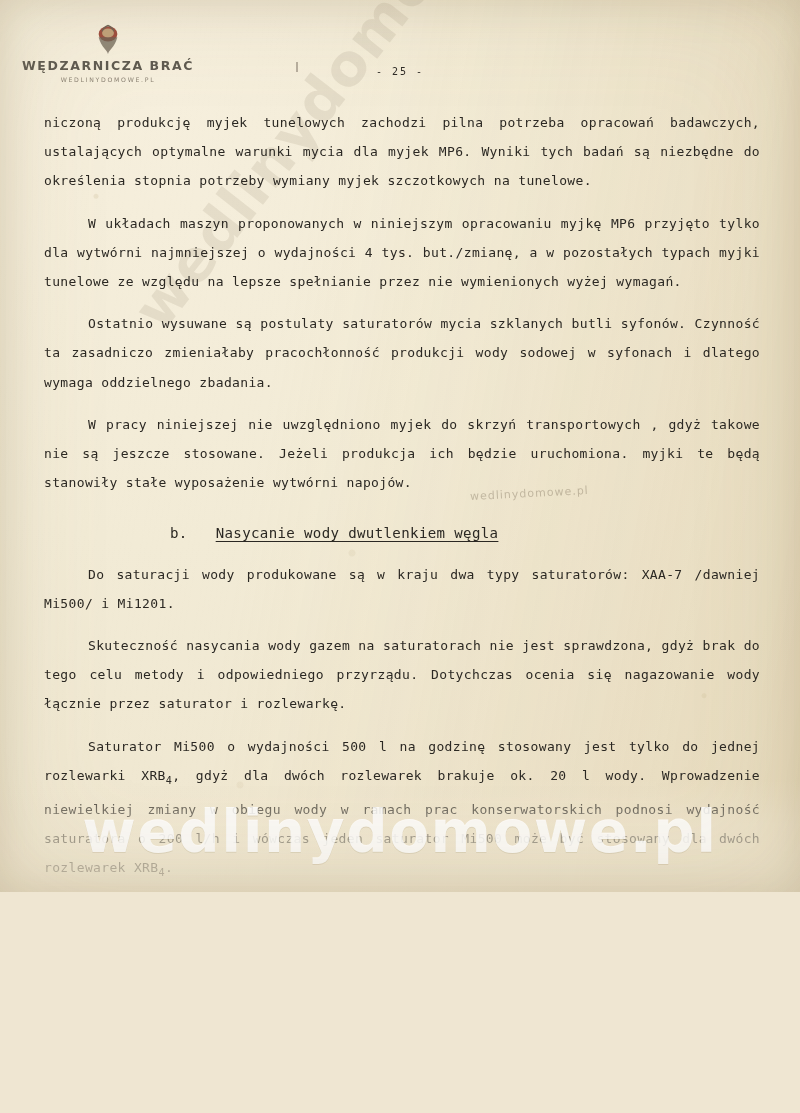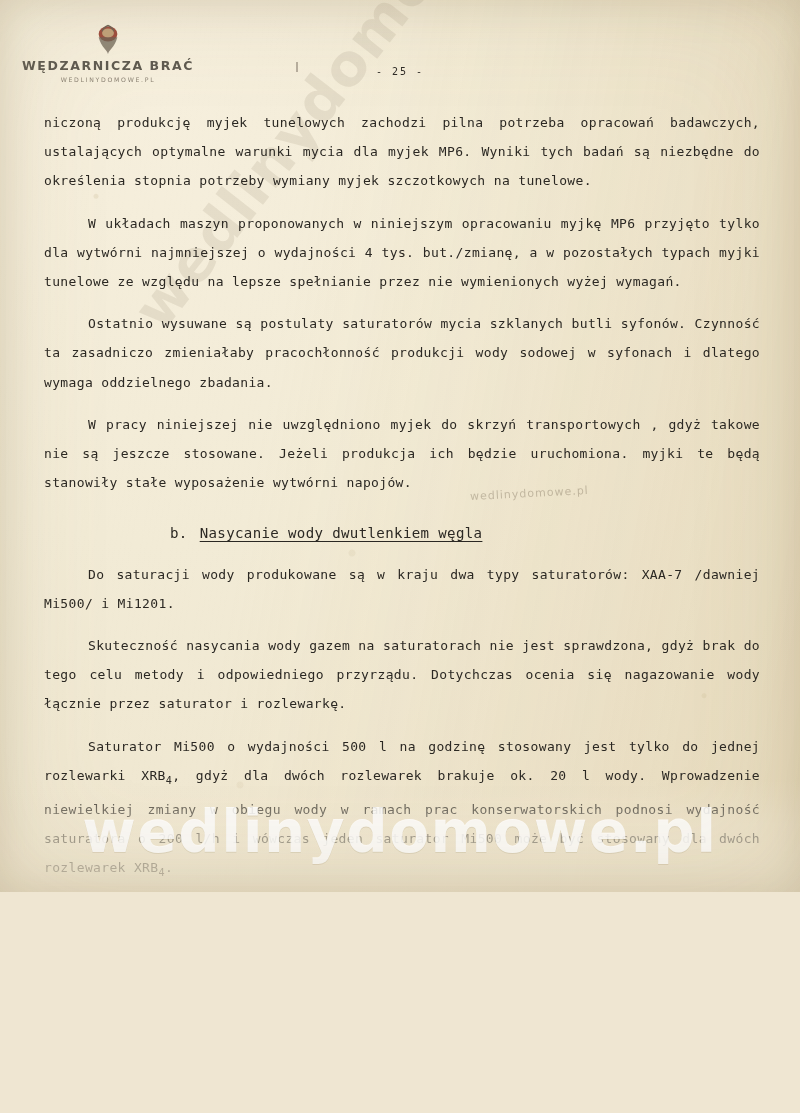--- a/index.html
+++ b/index.html
@@ -118,21 +118,21 @@
 
   .heading {
     font-size: 14.1px;
     line-height: 29.2px;
     letter-spacing: 0.35px;
     margin: 22px 0 6px 0;
     padding-left: 126px;
     color: #2b2823;
   }
   .heading .label { margin-right: 12px; }
-  .heading .title { text-decoration: underline; text-underline-offset: 3px; }
+  .heading .title { text-decoration: underline; text-underline-offset: 3px; margin-left: 16px; }
 
   .sub { font-size: 0.78em; vertical-align: -0.35em; }
 
   
   .wm-diag {
     position: absolute;
     left: 120px;
     top: 300px;
     transform: rotate(-52deg);
     transform-origin: left top;

